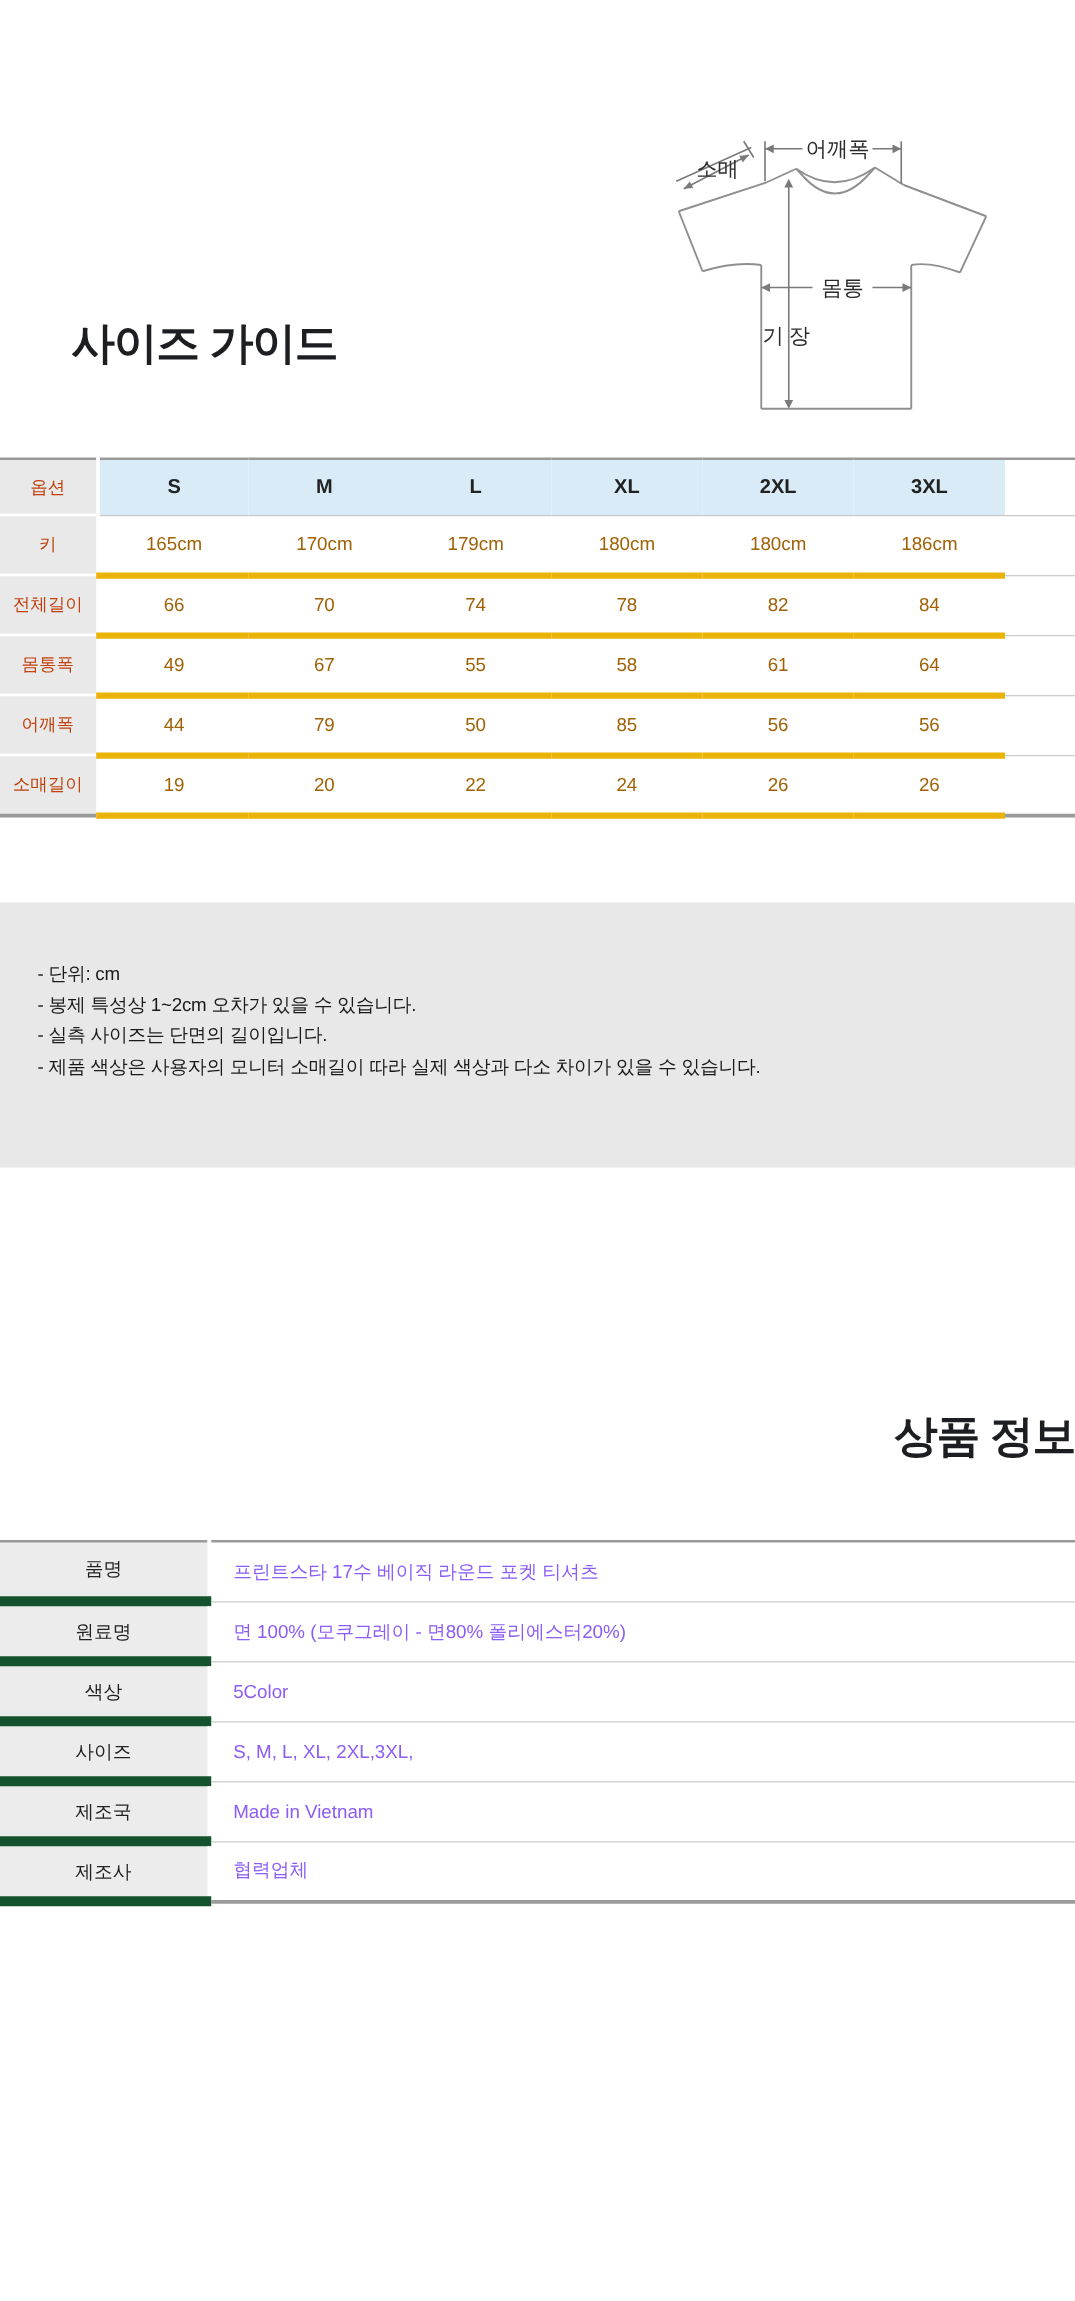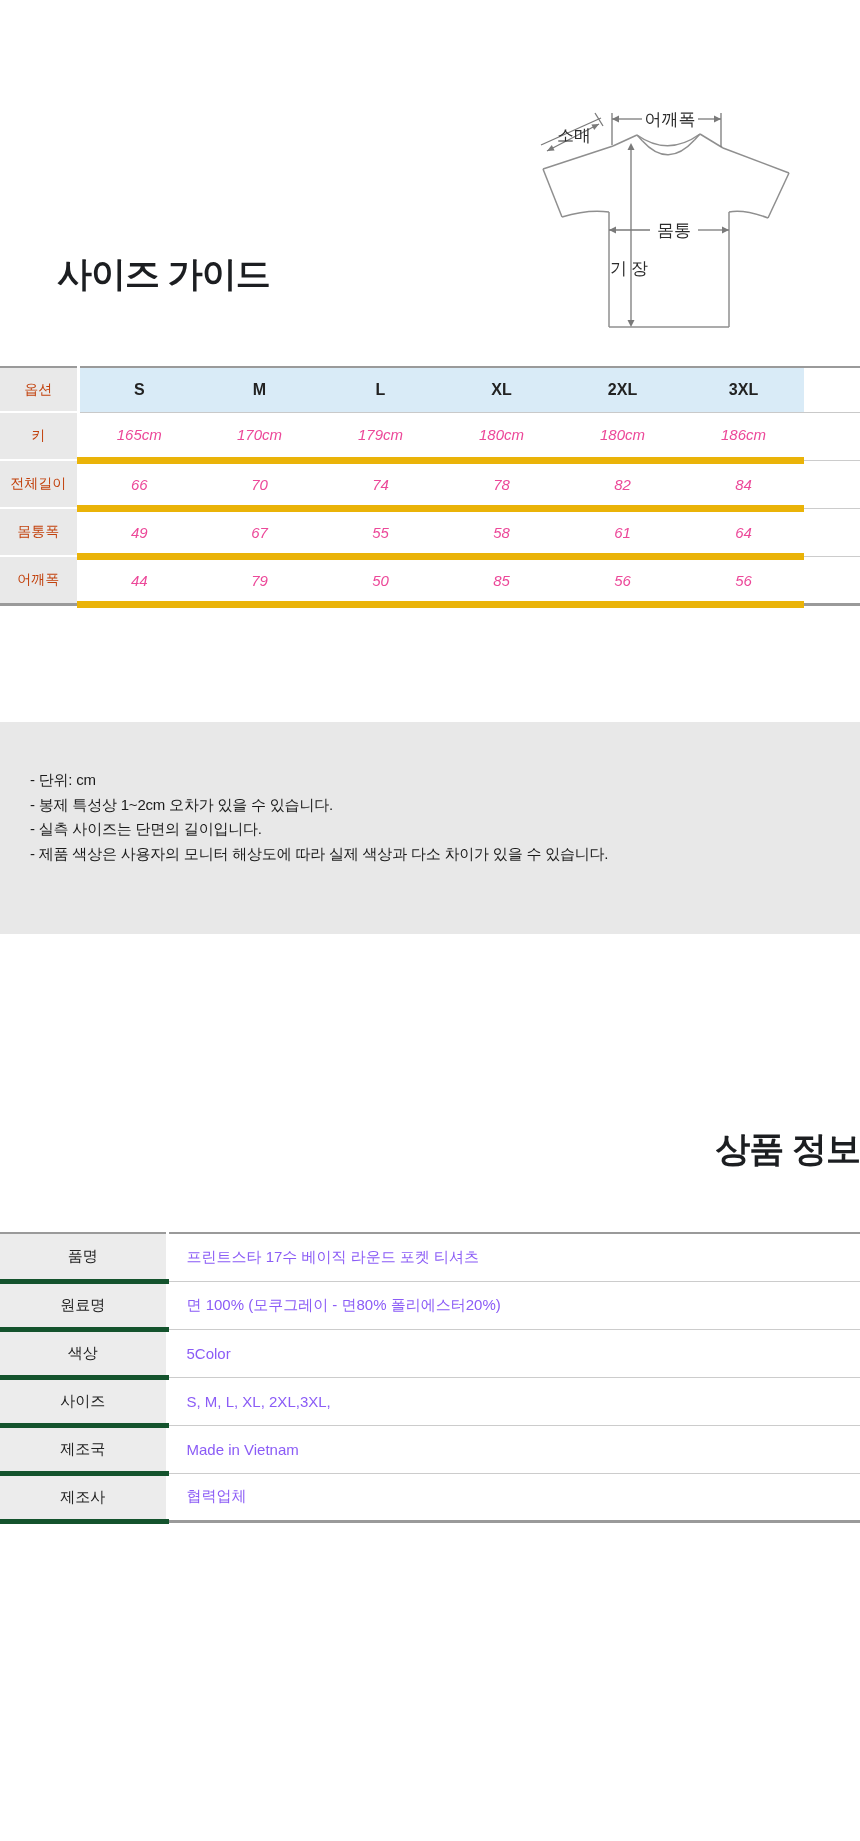--- a/index.html
+++ b/index.html
@@ -20,38 +20,38 @@
     border-top:2px solid #9a9a9a;border-bottom:3px solid #9a9a9a;}
   table.size col.c-label{width:78px;}
   table.size col.c-data{width:121px;}
   table.size col.c-fill{width:56px;}
   table.size tr.head{height:45px;}
   table.size tr.data{height:48px;}
   table.size th,table.size td{padding:0;text-align:center;vertical-align:middle;font-weight:400;}
   table.size th.size-col{background:#d9ebf7;font-size:16px;font-weight:700;color:#222;border-bottom:1px solid #c9c9c9;}
   table.size th.opt,table.size td.rowlabel{background:#e9e9e9;font-size:14px;color:#c2410c;
     border-right:3px solid #ffffff;border-bottom:2px solid #ffffff;}
-  table.size td.val{font-size:15px;color:#ec4899;border-bottom:7px solid #eab308;background:#fff;font-style:italic;}
+  table.size td.val{font-size:15px;color:#a16207;border-bottom:5px solid #eab308;background:#fff;}
   table.size th.fill,table.size td.fillc{background:#fff;border-bottom:1px solid #cccccc;}
   table.size th.fill{border-bottom:1px solid #c9c9c9;}
 
   
   .notes{position:absolute;left:0;top:722px;width:860px;height:212px;background:#e8e8e8;box-sizing:border-box;
     padding:46px 30px 0 30px;}
   .notes .line{font-size:15px;line-height:24.5px;color:#1a1a1a;letter-spacing:-0.2px;}
 
   
   .product-table-wrap{position:absolute;left:0;top:1232px;width:860px;}
   table.product{width:860px;border-collapse:collapse;table-layout:fixed;
     border-top:2px solid #9a9a9a;border-bottom:3px solid #9a9a9a;}
   table.product col.p-label{width:167px;}
   table.product tr{height:48px;}
   table.product td{padding:0;vertical-align:middle;}
   table.product td.plabel{background:#ececec;text-align:center;font-size:15px;font-weight:500;color:#222;
-    border-right:3px solid #ffffff;border-bottom:5px solid #14532d;}
+    border-right:3px solid #ffffff;border-bottom:8px solid #14532d;}
   table.product td.pval{font-size:15px;color:#8b5cf6;text-align:left;padding-left:18px;border-bottom:1px solid #cccccc;background:#fff;}
 </style>
 </head>
 <body>
 
 <div class="page">
 
   <div class="size-title">사이즈 가이드</div>
 
   <svg class="diagram" viewBox="0 0 370 250">
@@ -165,29 +165,39 @@
           <tr class="data">
             <td class="rowlabel">어깨폭</td>
             <td class="val">44</td>
             <td class="val">79</td>
             <td class="val">50</td>
             <td class="val">85</td>
             <td class="val">56</td>
             <td class="val">56</td>
             <td class="fillc"></td>
           </tr>
+          <tr class="data">
+            <td class="rowlabel">소매길이</td>
+            <td class="val">19</td>
+            <td class="val">20</td>
+            <td class="val">22</td>
+            <td class="val">24</td>
+            <td class="val">26</td>
+            <td class="val">26</td>
+            <td class="fillc"></td>
+          </tr>
         </tbody>
     </table>
   </div>
 
   <div class="notes" id="notes-box">
       <div class="line">- 단위: cm</div>
       <div class="line">- 봉제 특성상 1~2cm 오차가 있을 수 있습니다.</div>
       <div class="line">- 실측 사이즈는 단면의 길이입니다.</div>
-      <div class="line">- 제품 색상은 사용자의 모니터 해상도에 따라 실제 색상과 다소 차이가 있을 수 있습니다.</div>
+      <div class="line">- 제품 색상은 사용자의 모니터 소매길이 따라 실제 색상과 다소 차이가 있을 수 있습니다.</div>
     </div>
 
   <div class="product-title">상품 정보</div>
 
   <div class="product-table-wrap">
     <table class="product">
       <colgroup>
           <col class="p-label">
           <col>
         </colgroup>

